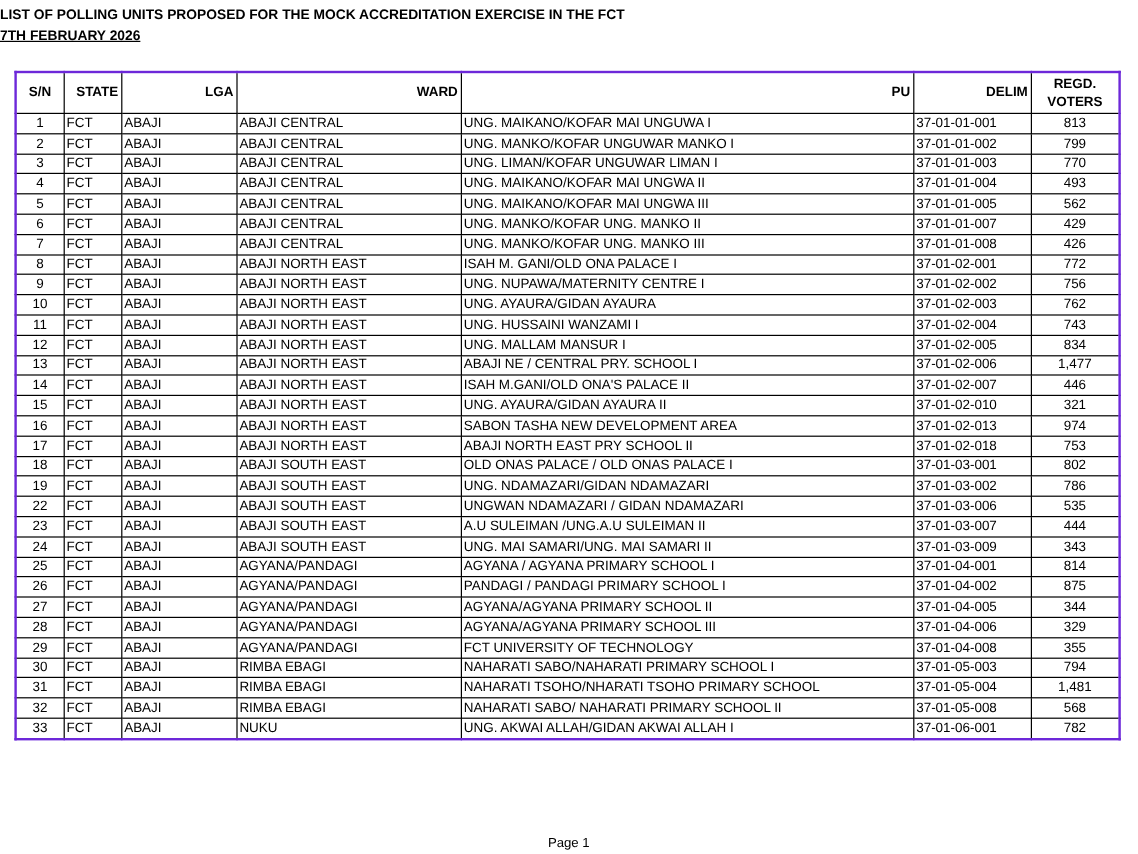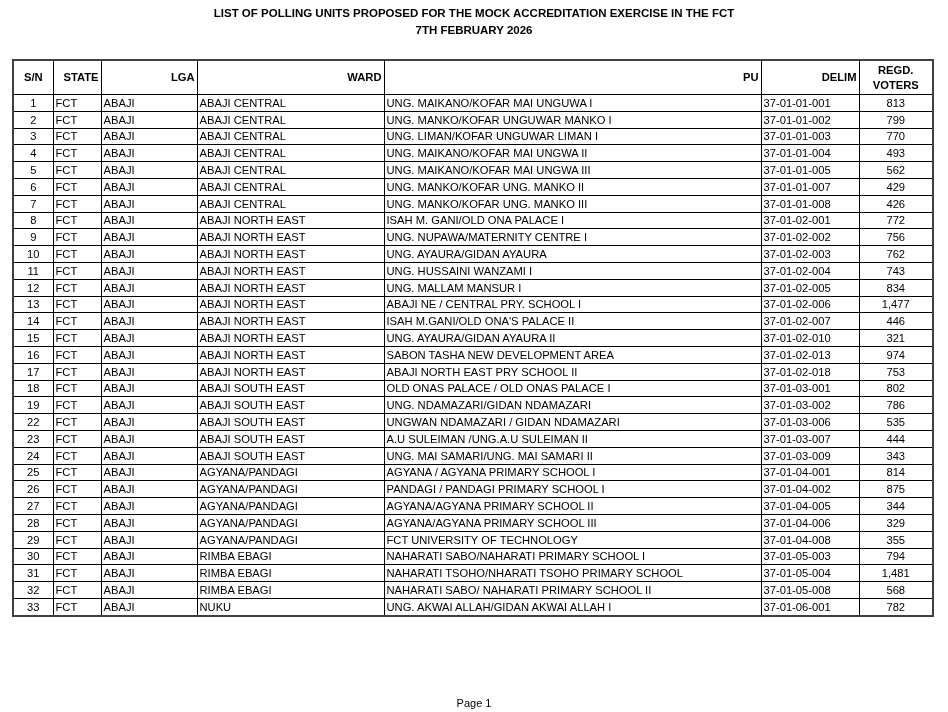--- a/index.html
+++ b/index.html
@@ -1,30 +1,30 @@
 <!DOCTYPE html>
 <html><head>
 <meta charset="utf-8">
 <style>
   html, body { margin: 0; padding: 0; background: #ffffff; }
   body {
     width: 948px; height: 712px; position: relative; overflow: hidden;
     font-family: "Liberation Sans", "DejaVu Sans", sans-serif; color: #000;
   }
   .title {
-    position: absolute; left: 0; width: 948px; text-align: center;
+    position: absolute; left: 0; width: 948px; text-align: left;
     font-weight: bold; font-size: 11.5px; letter-spacing: 0px;
   }
   #title1 { top: 7px; }
-  #title2 { top: 24px; }
+  #title2 { top: 24px; text-decoration: underline; }
   table.grid {
     position: absolute; left: 12px; top: 59px;
     border-collapse: collapse; table-layout: fixed;
     width: 920px;
-    border: 2px solid #404040;
+    border: 2px solid #6d28d9;
   }
   table.grid th, table.grid td {
     border: 1.5px solid #000;
     padding: 0 2px;
     font-size: 11.2px;
     white-space: nowrap; overflow: hidden;
     line-height: 15px;
   }
   table.grid th {
     height: 33px; font-weight: bold; text-align: right; vertical-align: middle;

